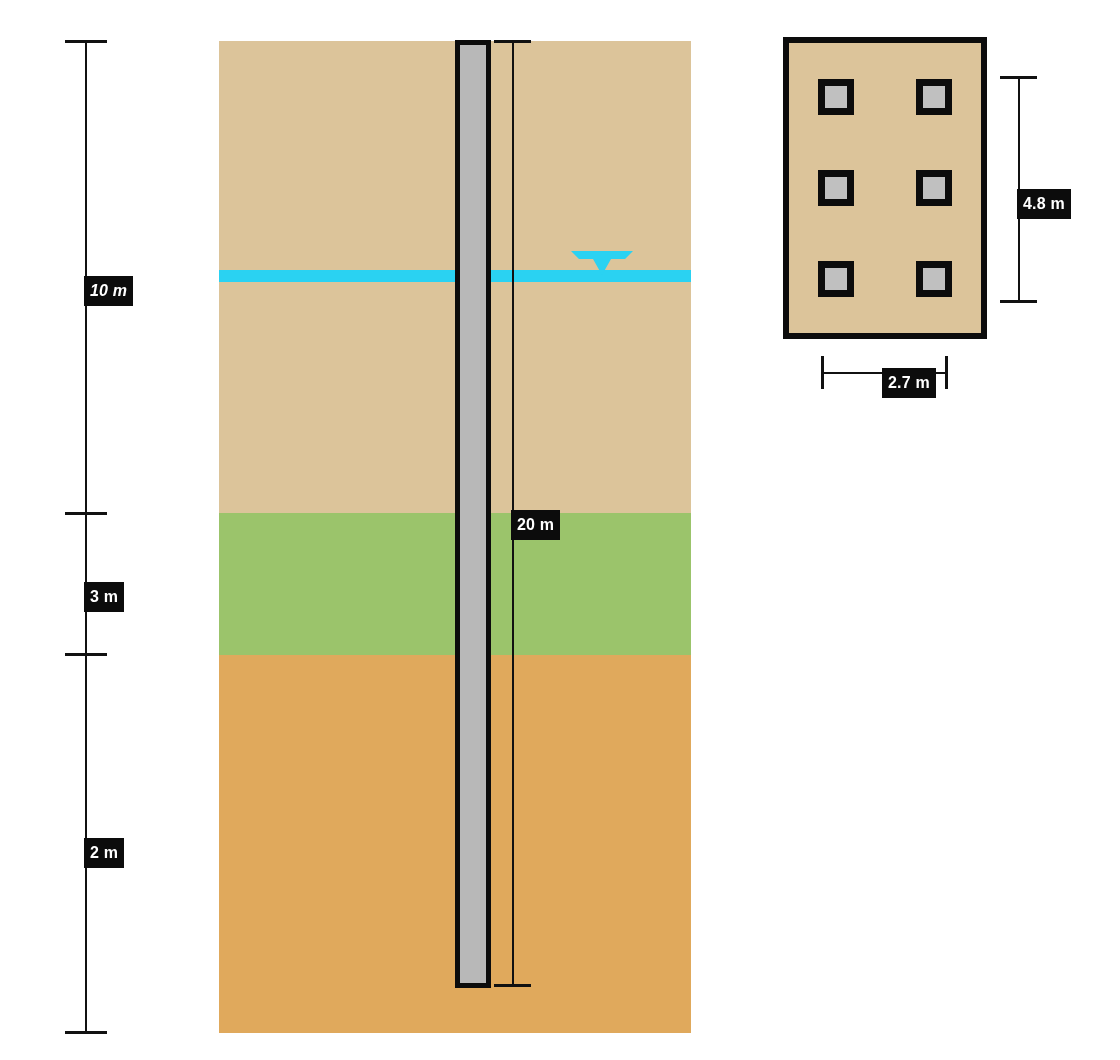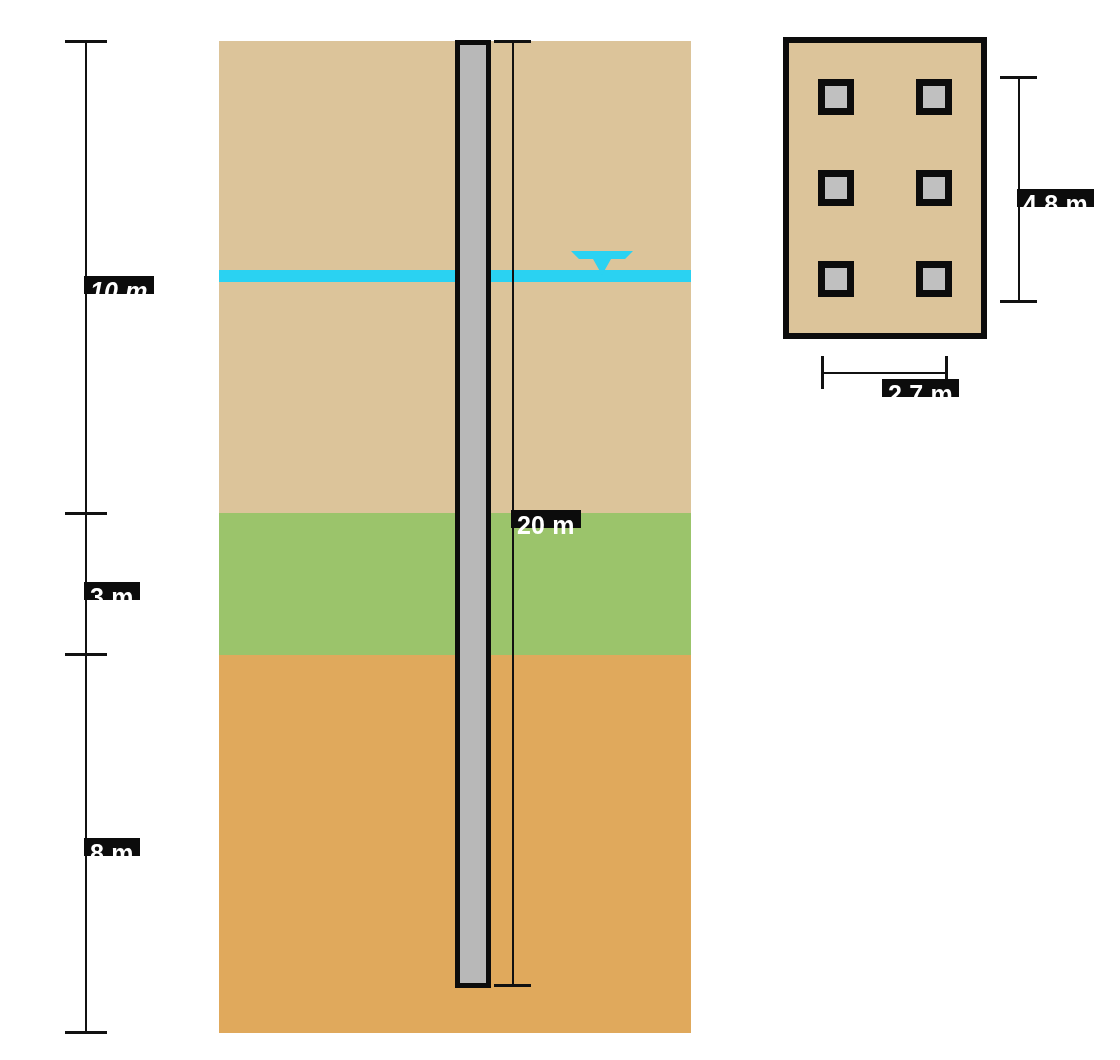--- a/index.html
+++ b/index.html
@@ -19,23 +19,23 @@
     left: 0; top: 0;
     width: 1120px;
     height: 1060px;
   }
   .dim-label {
     position: absolute;
     background: #0c0c0c;
     color: #ffffff;
     font-family: "Liberation Sans", sans-serif;
     font-weight: bold;
-    font-size: 25px;
+    font-size: 16px;
     line-height: 30px;
-    height: 18px;
+    height: 30px;
     padding: 0 6px;
     white-space: nowrap;
     letter-spacing: 0.2px;
     box-sizing: border-box;
   }
   .layer {
     position: absolute;
   }
   .section-wrap, .plan-wrap, .scale-wrap {
     position: absolute;
@@ -95,21 +95,21 @@
 
     <div class="dim-line-v" style="left:85px; top:41px; height:992px;"></div>
 
     <div class="tick-h" style="left:65px; top:40px; width:42px;"></div>
     <div class="tick-h" style="left:65px; top:512px; width:42px;"></div>
     <div class="tick-h" style="left:65px; top:653px; width:42px;"></div>
     <div class="tick-h" style="left:65px; top:1031px; width:42px;"></div>
 
     <div class="dim-label" style="left:84px; top:276px;font-style:italic;">10 m</div>
     <div class="dim-label" style="left:84px; top:582px;text-align:center;">3 m</div>
-    <div class="dim-label" style="left:84px; top:838px;">8 m</div>
+    <div class="dim-label" style="left:84px; top:838px;">2 m</div>
   </div>
 
   <div class="section-wrap" style="left:219px; top:41px; width:472px; height:992px;">
 
     <div class="layer" style="left:0px; top:0px; width:472px; height:472px; background:#dcc49a;"></div>
     <div class="layer" style="left:0px; top:472px; width:472px; height:142px; background:#9bc46b;"></div>
     <div class="layer" style="left:0px; top:614px; width:472px; height:378px; background:#e0a95c;"></div>
 
     <div class="water-line" style="left:0px; top:229px; width:472px; height:12px;"></div>
 
@@ -147,16 +147,16 @@
     <div class="dim-line-v" style="left:1018px; top:77px; height:226px;"></div>
     <div class="tick-h" style="left:1000px; top:76px; width:37px;"></div>
     <div class="tick-h" style="left:1000px; top:300px; width:37px;"></div>
     <div class="dim-label" style="left:1017px; top:189px;">4.8 m</div>
   </div>
 
   <div>
     <div class="dim-line-h" style="left:822px; top:372px; width:126px;"></div>
     <div class="tick-v" style="left:821px; top:356px; width:3px; height:33px;"></div>
     <div class="tick-v" style="left:945px; top:356px; width:3px; height:33px;"></div>
-    <div class="dim-label" style="left:882px; top:379px;">2.7 m</div>
+    <div class="dim-label" style="left:882px; top:368px;">2.7 m</div>
   </div>
 
 </div>
 
 </body></html>

